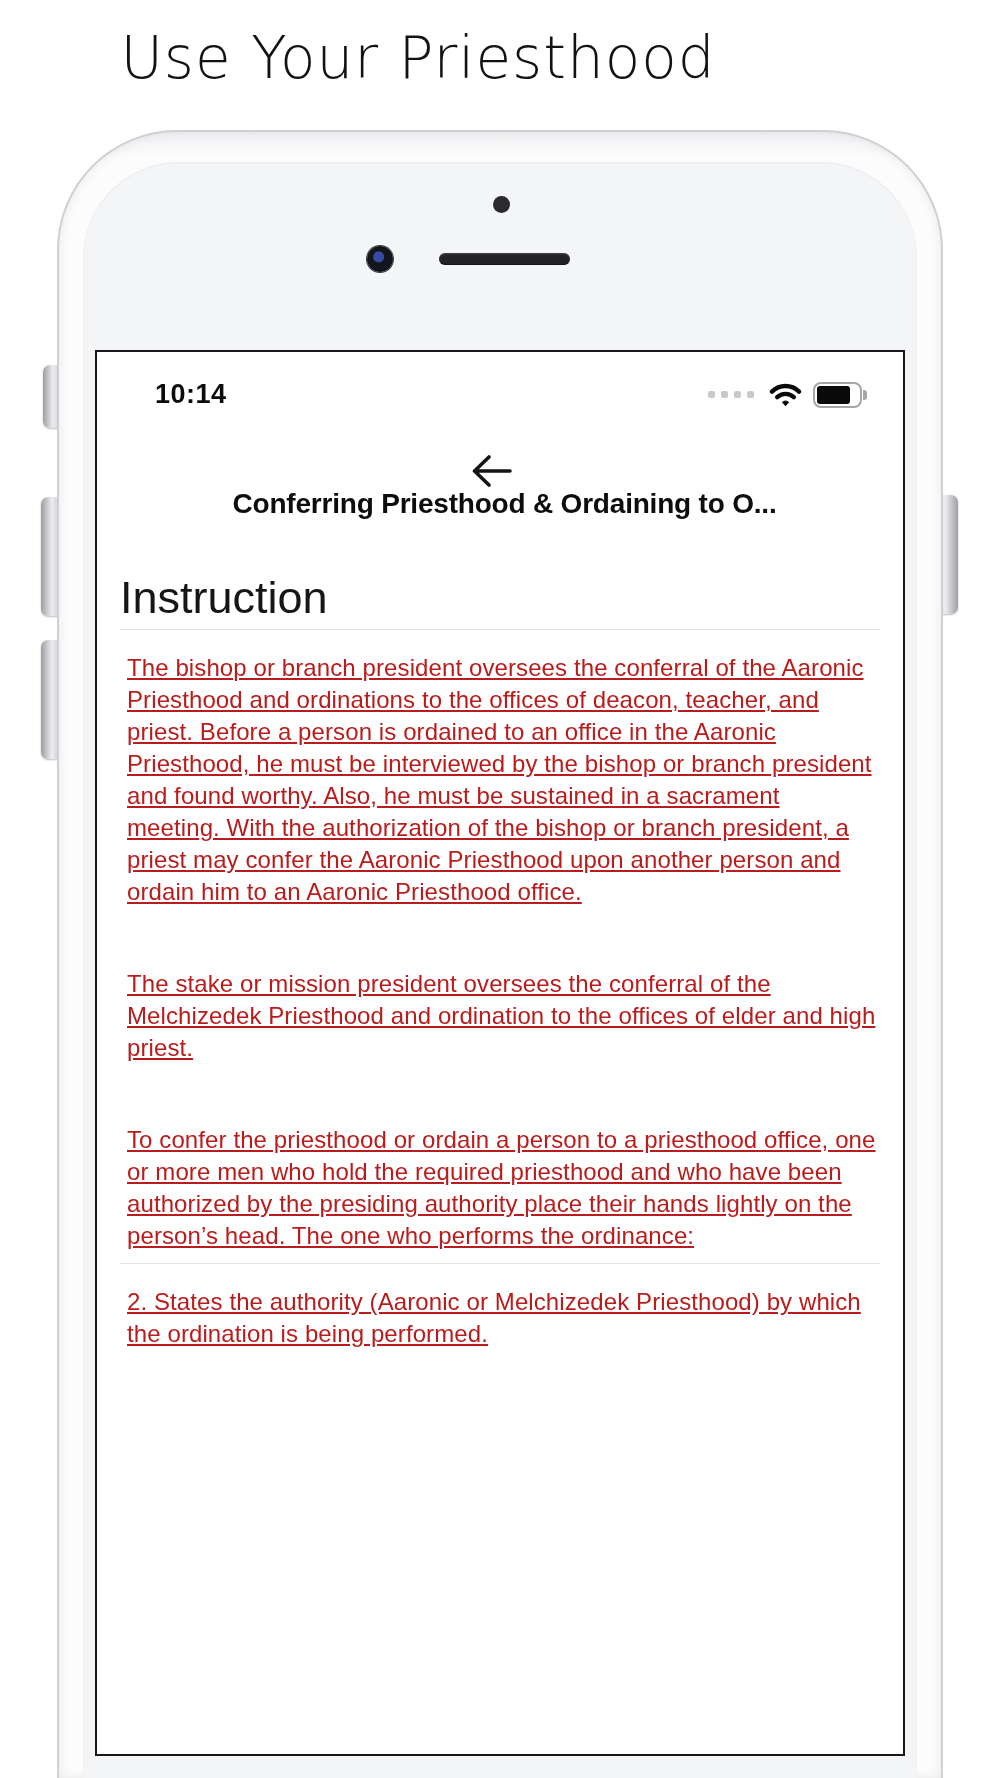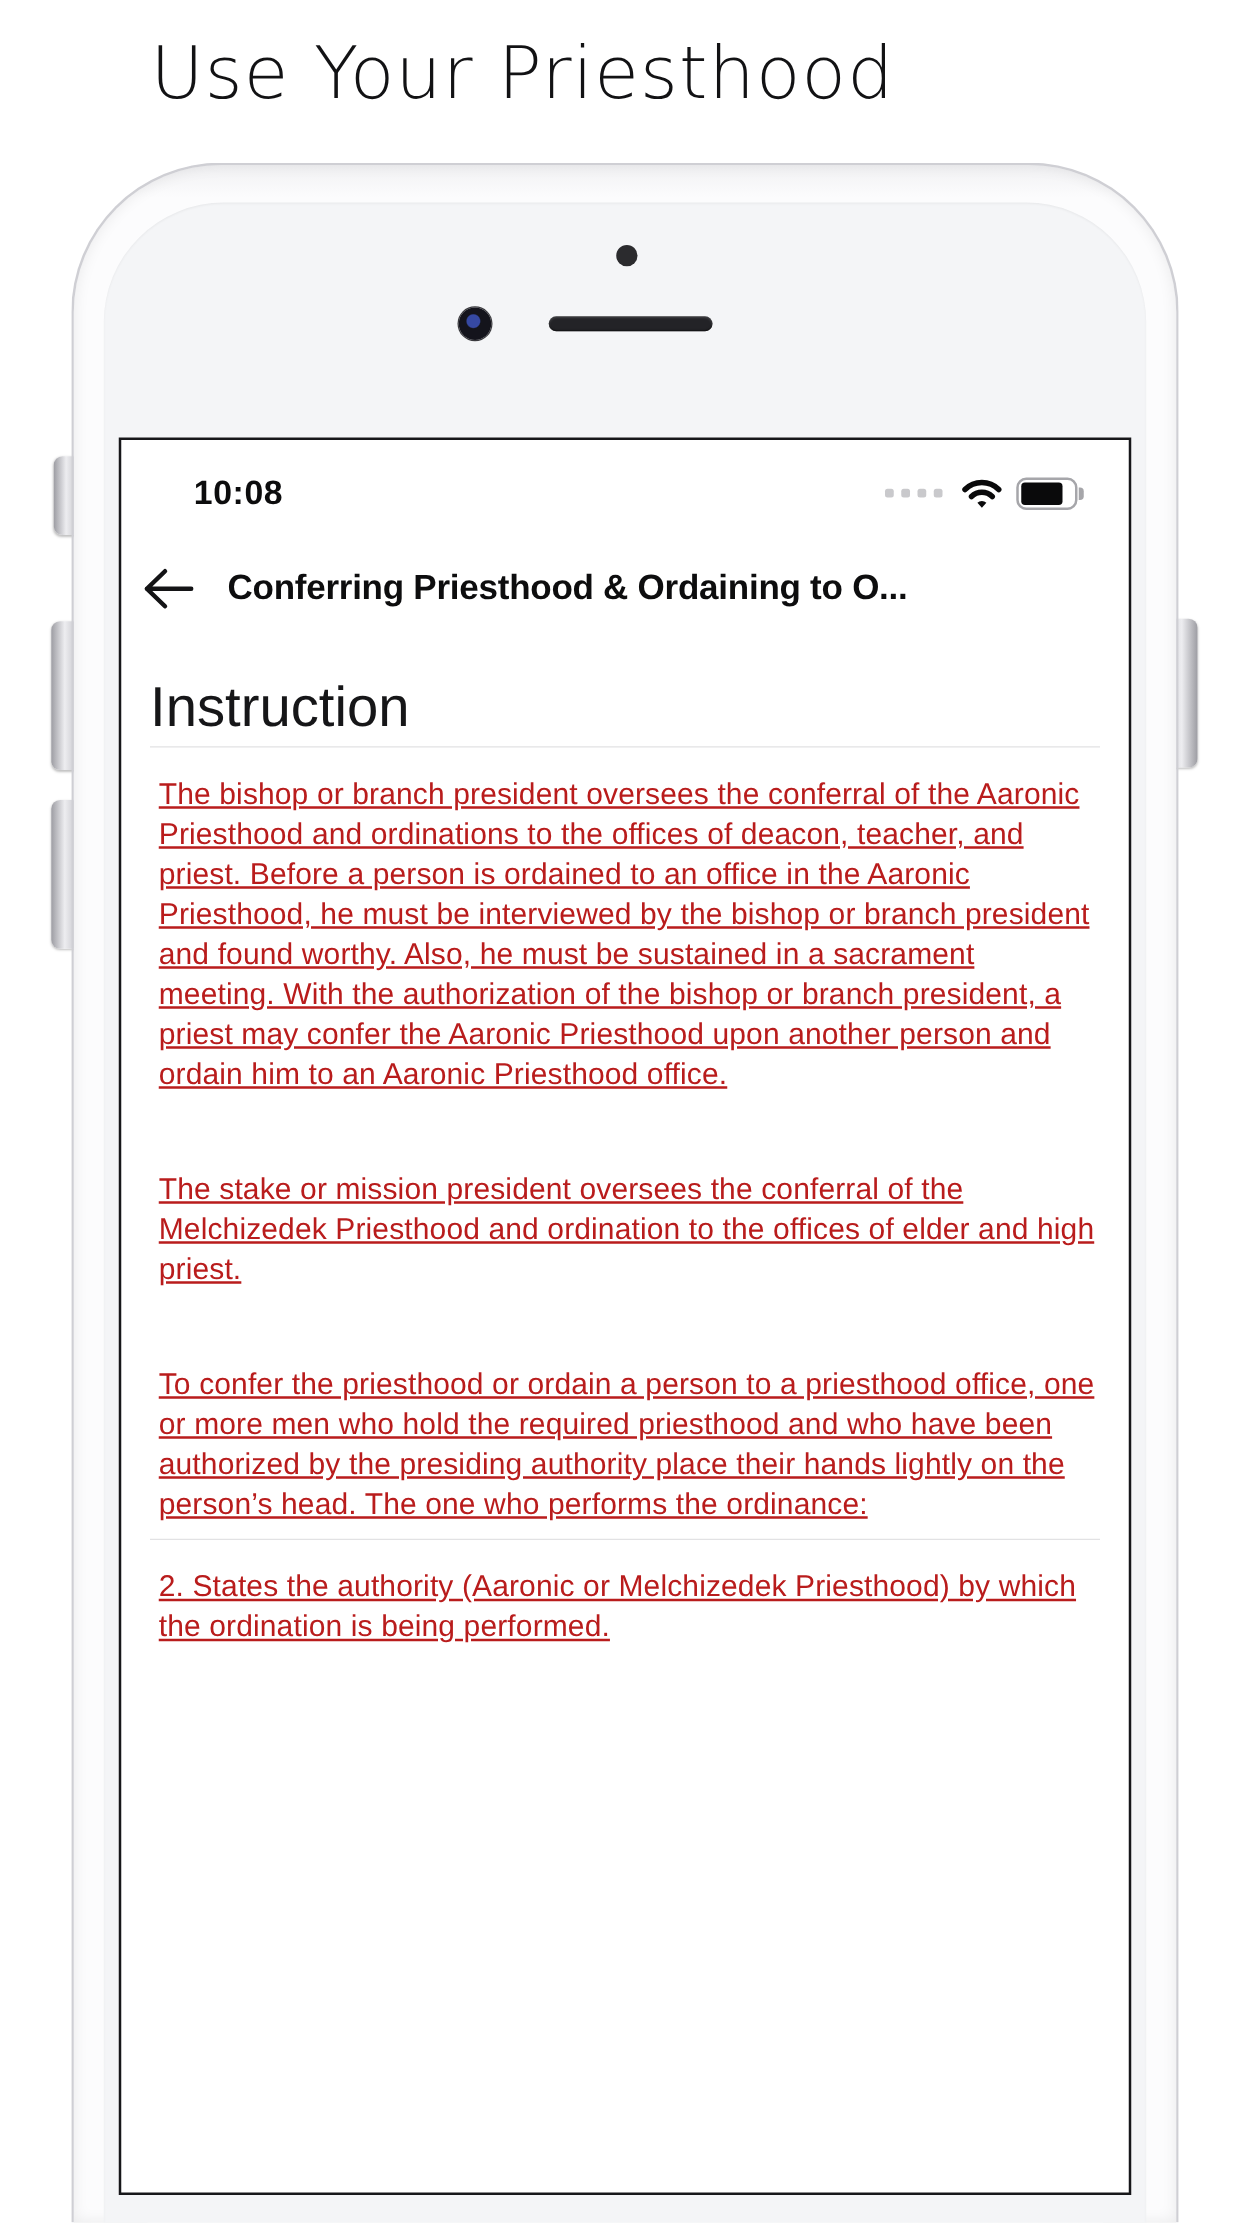--- a/index.html
+++ b/index.html
@@ -81,21 +81,21 @@
   .battery-level {
     position:absolute; left:2px; top:2px; bottom:2px; width:74%;
     background:#0a0a0b; border-radius:3px;
   }
   .battery-nub {
     width:4px; height:10px; background:#a6a6aa;
     border-radius:0 3px 3px 0; margin-left:1px;
   }
 
   
-  .nav { margin:44px 34px 0 16px; display:flex; align-items:flex-start; }
+  .nav { margin:44px 34px 0 16px; display:flex; align-items:center;flex-direction:column; }
   .back-btn { flex:0 0 auto; width:42px; height:34px; cursor:pointer; }
   .nav-title {
     margin-left:27px; font-size:28px; font-weight:700; color:#0d0d0e;
     letter-spacing:-.2px; white-space:nowrap; overflow:hidden;
   }
 
   
   .content { margin:0 23px; }
   .section-heading {
     font-size:45px; font-weight:400; color:#161618;
@@ -121,21 +121,21 @@
 
 <div class="phone">
   <div class="glass"></div>
   <div class="sensor-dot"></div>
   <div class="camera"></div>
   <div class="speaker"></div>
 
   <div class="screenshot">
 
     <div class="statusbar">
-      <span class="time">10:08</span>
+      <span class="time">10:14</span>
       <span class="statusicons">
         <span class="signal-dots">
           <span class="sdot"></span>
             <span class="sdot"></span>
             <span class="sdot"></span>
             <span class="sdot"></span>
         </span>
         <span class="wifi">
           <svg width="33" height="25" viewBox="0 0 33 25">
             <path d="M3 9.6 A 19.2 19.2 0 0 1 30 9.6" fill="none" stroke="#0a0a0b" stroke-width="4.4" stroke-linecap="round"></path>

